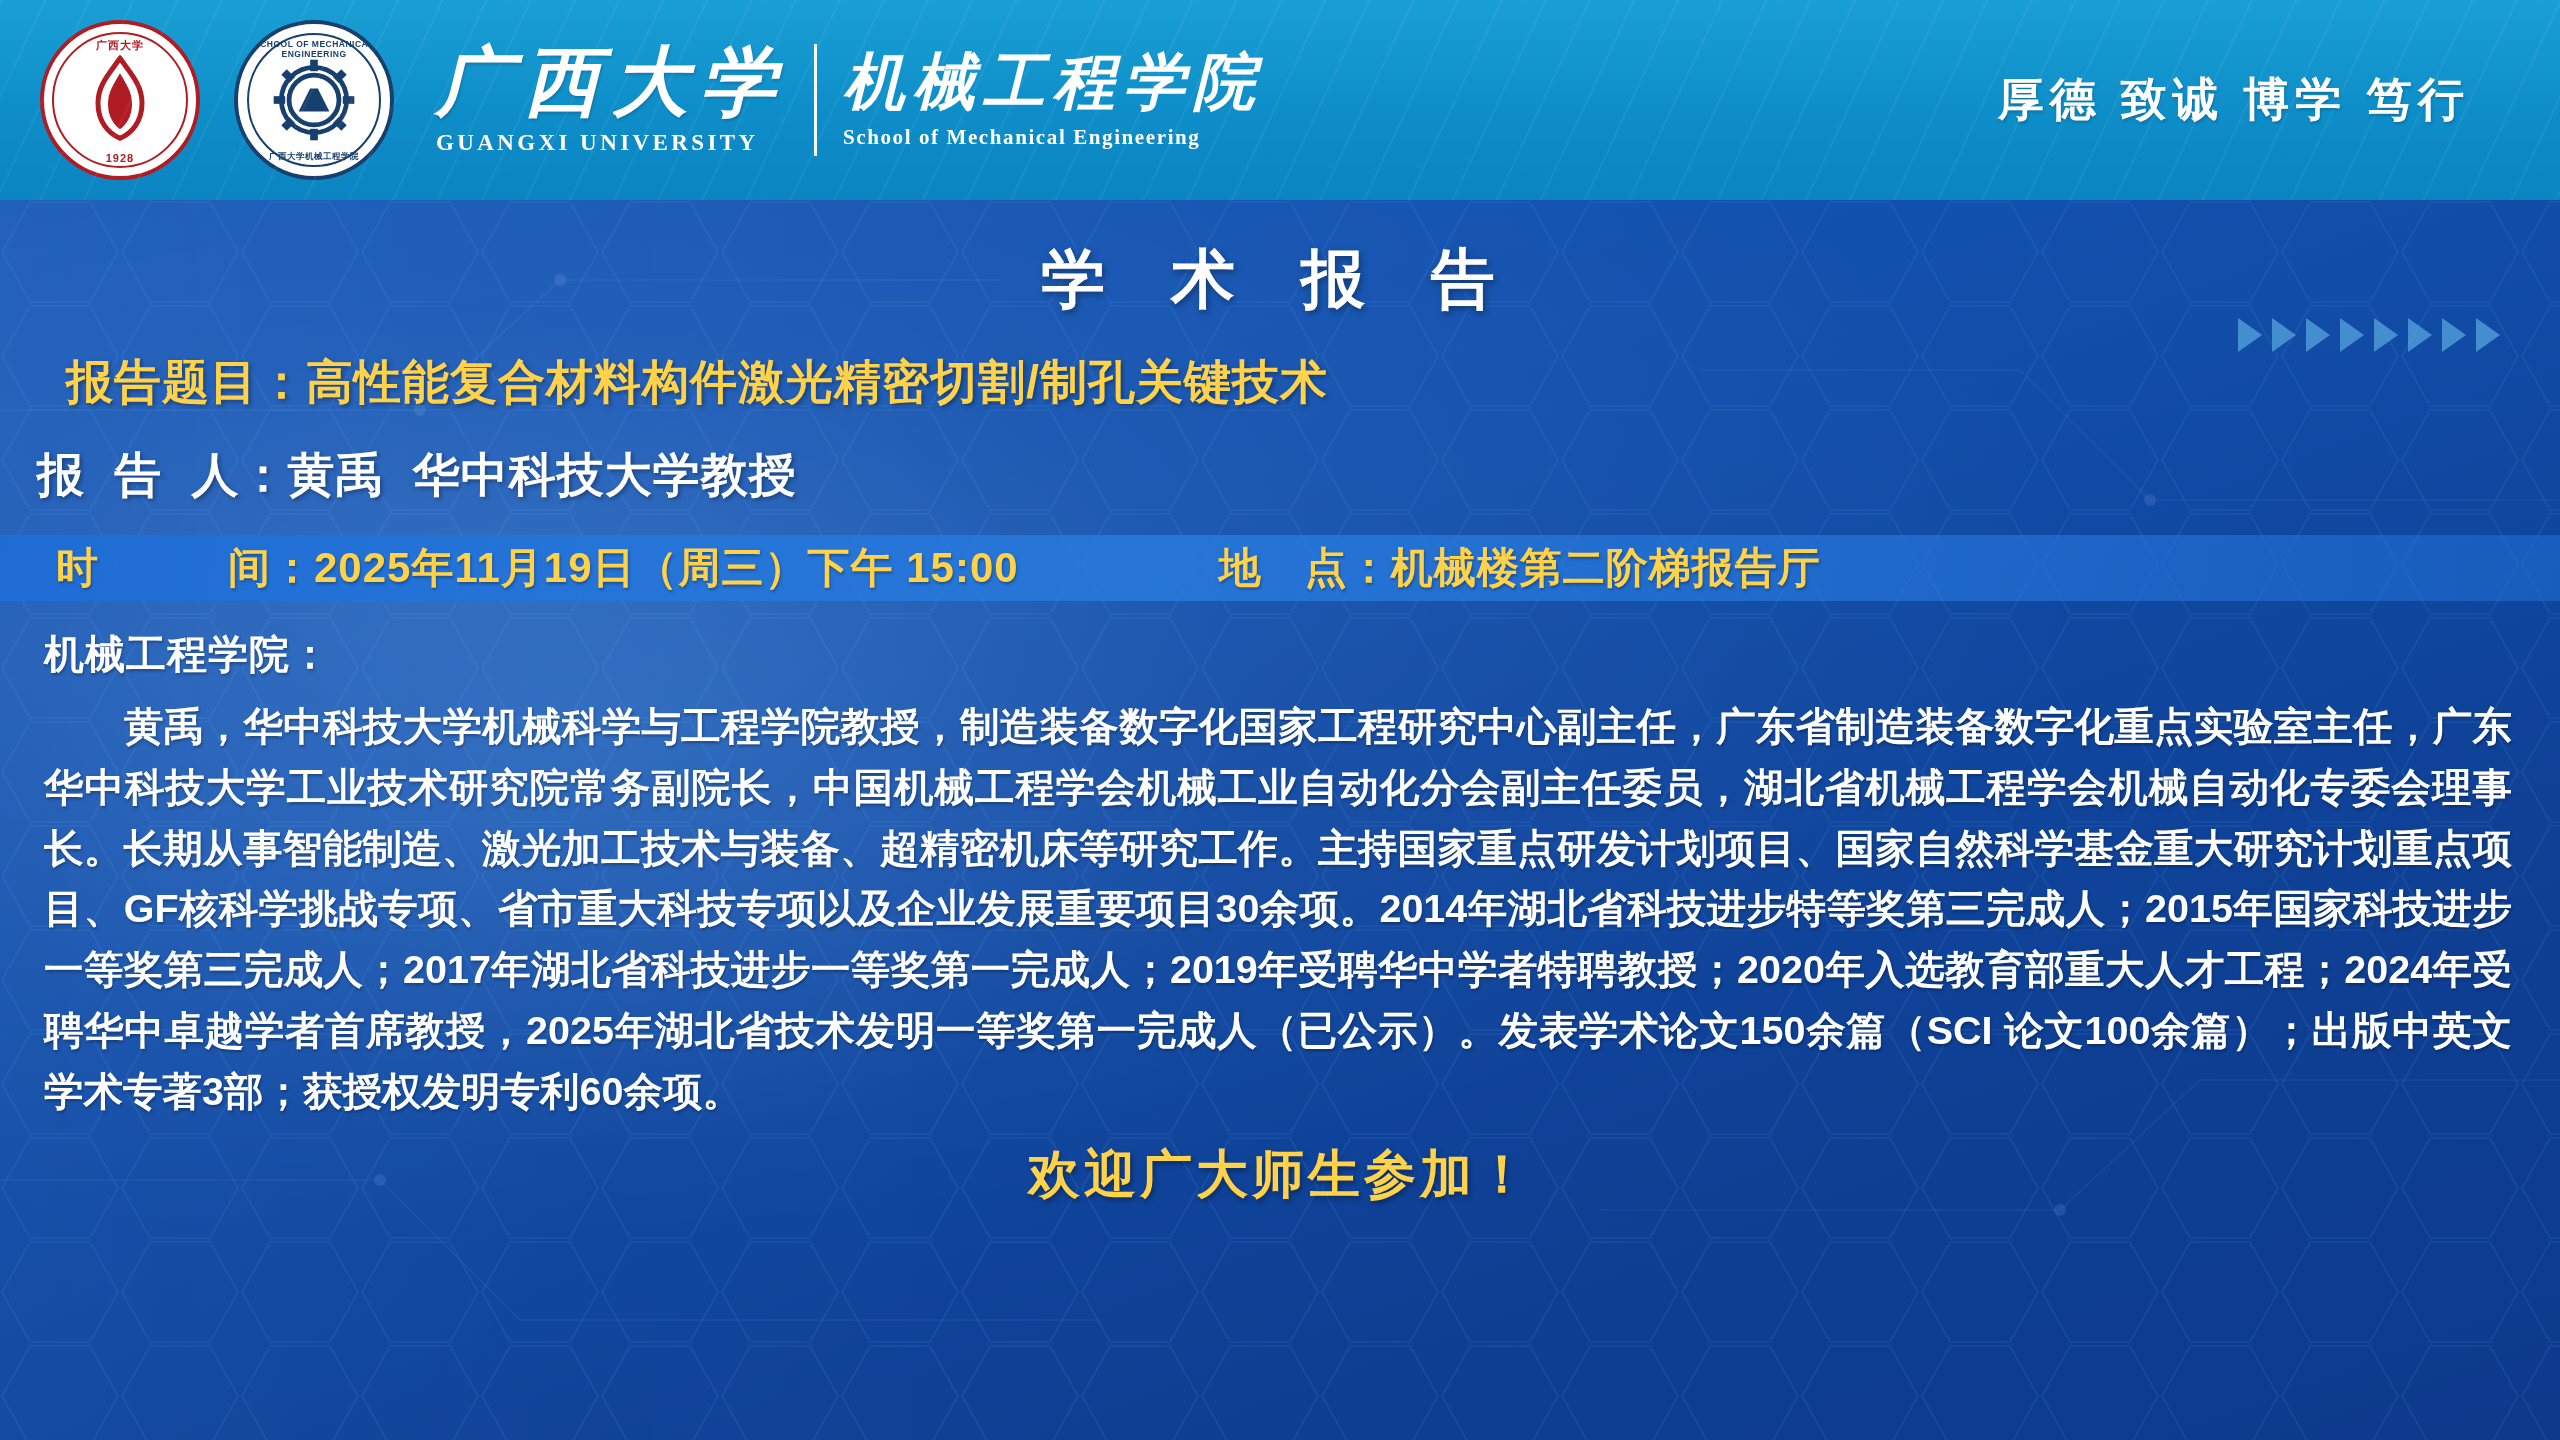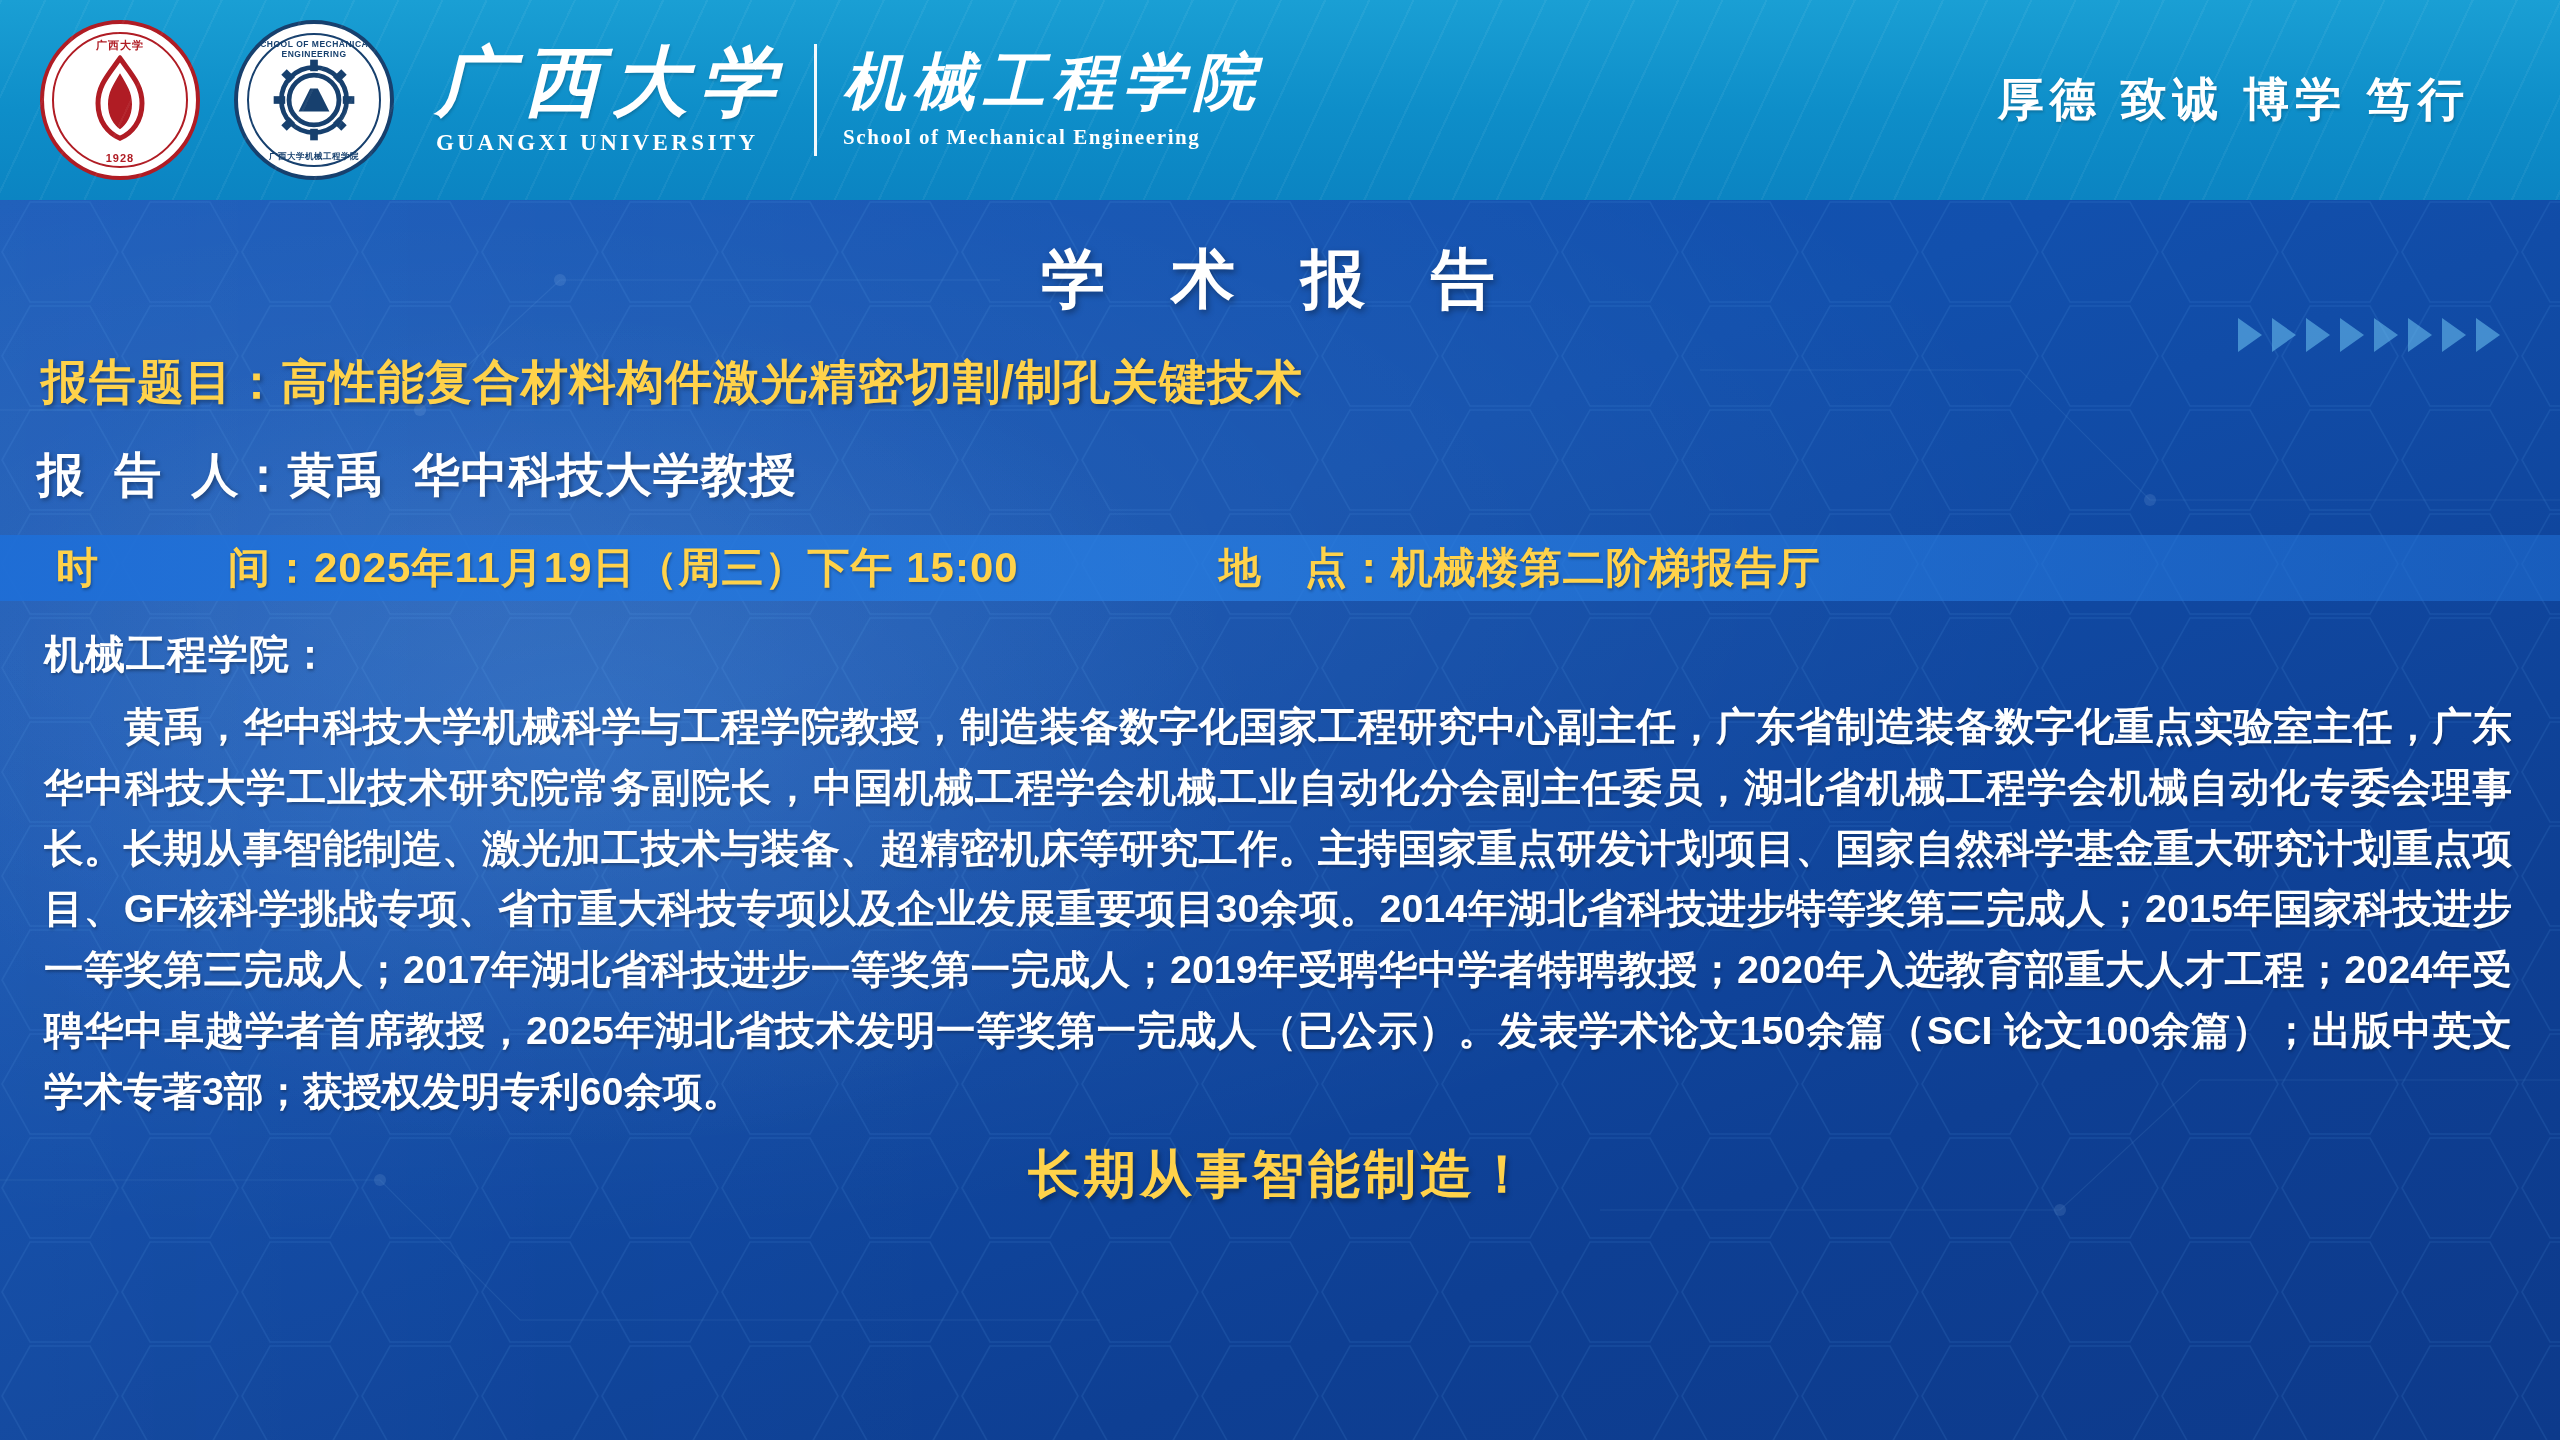--- a/index.html
+++ b/index.html
@@ -218,21 +218,21 @@
     letter-spacing: 24px;
     padding: 36px 0 6px 0;
     text-shadow: 2px 3px 6px rgba(0,0,0,.35);
   }
 
   .line-topic {
     position: relative;
     color: #ffd24a;
     font-size: 47px;
     font-weight: bold;
-    padding: 22px 0 0 41px;
+    padding: 22px 0 0 66px;
     letter-spacing: 1px;
     text-shadow: 2px 2px 4px rgba(0,0,0,.35);
   }
   .line-speaker {
     position: relative;
     color: #ffffff;
     font-size: 47px;
     font-weight: bold;
     padding: 30px 0 0 37px;
     letter-spacing: 1px;
@@ -401,14 +401,14 @@
       <span>2025年11月19日（周三）下午 15:00</span>
     <span class="place">地　点：</span>
       <span>机械楼第二阶梯报告厅</span>
   </div>
 
   <div class="bio-wrap">
     <div class="bio-label">机械工程学院：</div>
     <div class="bio-text">黄禹，华中科技大学机械科学与工程学院教授，制造装备数字化国家工程研究中心副主任，广东省制造装备数字化重点实验室主任，广东华中科技大学工业技术研究院常务副院长，中国机械工程学会机械工业自动化分会副主任委员，湖北省机械工程学会机械自动化专委会理事长。长期从事智能制造、激光加工技术与装备、超精密机床等研究工作。主持国家重点研发计划项目、国家自然科学基金重大研究计划重点项目、GF核科学挑战专项、省市重大科技专项以及企业发展重要项目30余项。2014年湖北省科技进步特等奖第三完成人；2015年国家科技进步一等奖第三完成人；2017年湖北省科技进步一等奖第一完成人；2019年受聘华中学者特聘教授；2020年入选教育部重大人才工程；2024年受聘华中卓越学者首席教授，2025年湖北省技术发明一等奖第一完成人（已公示）。发表学术论文150余篇（SCI 论文100余篇）；出版中英文学术专著3部；获授权发明专利60余项。</div>
   </div>
 
-  <div class="welcome">长期从事智能制造！</div>
+  <div class="welcome">欢迎广大师生参加！</div>
 </div>
 
 </body></html>

